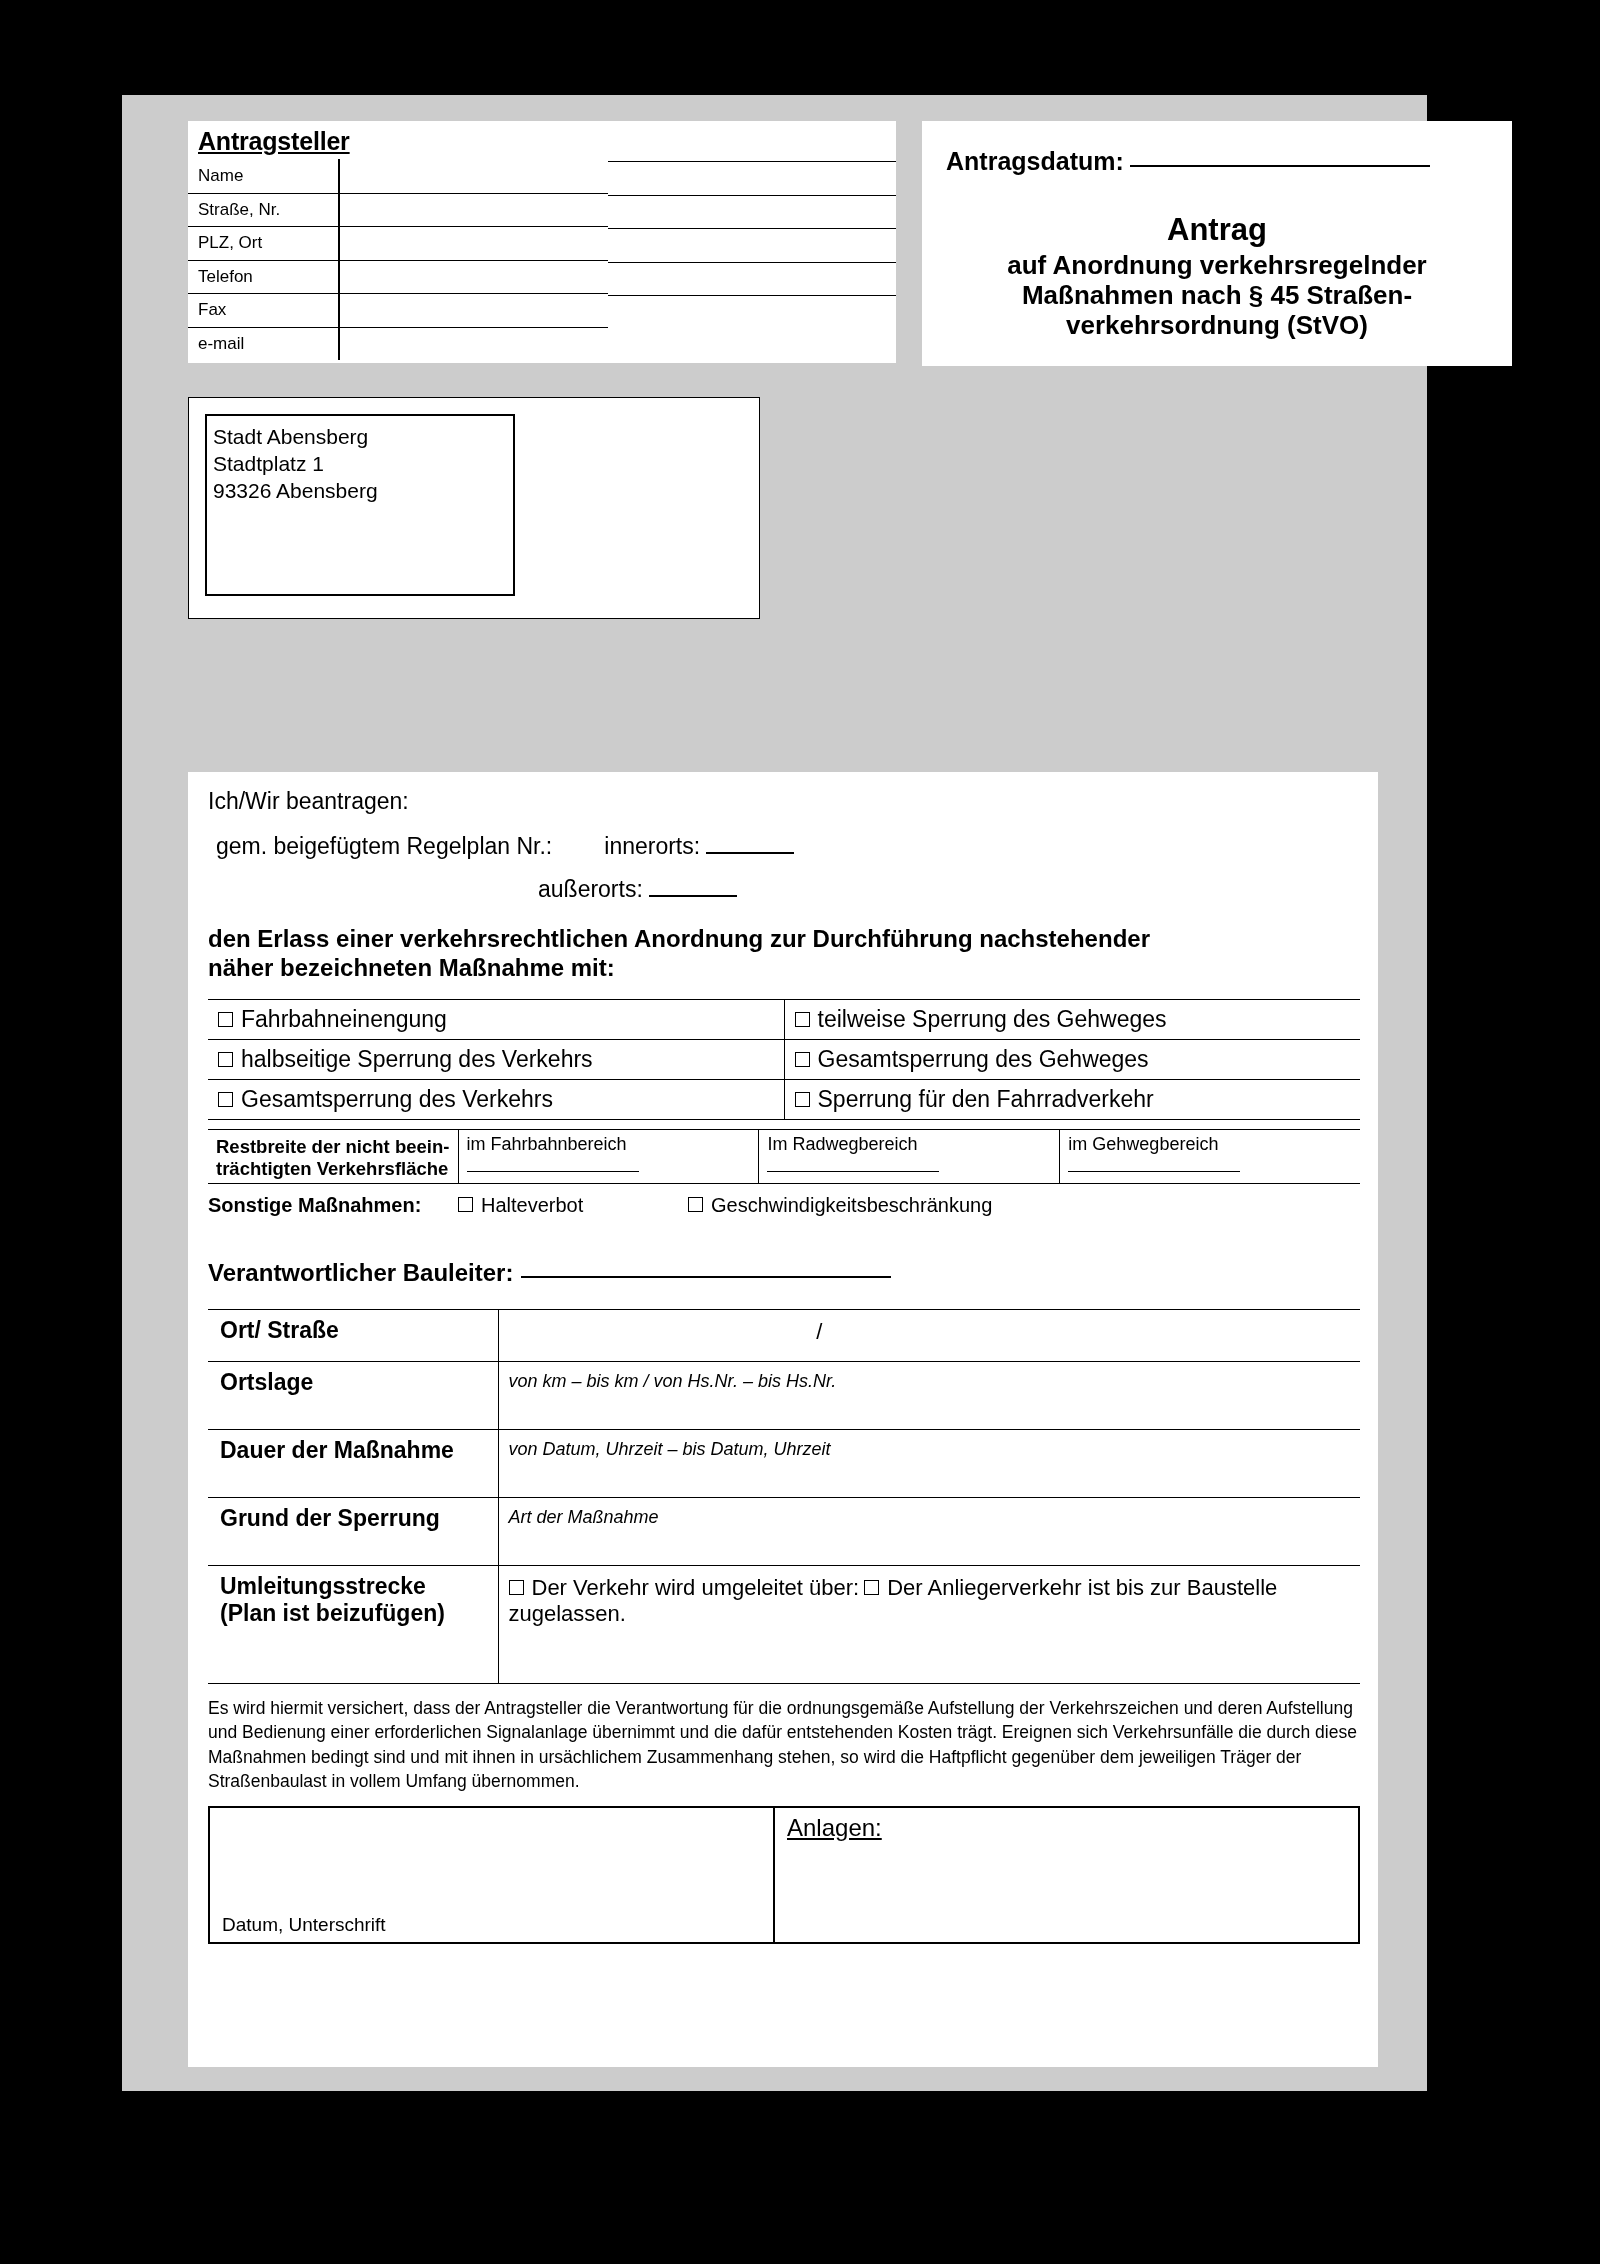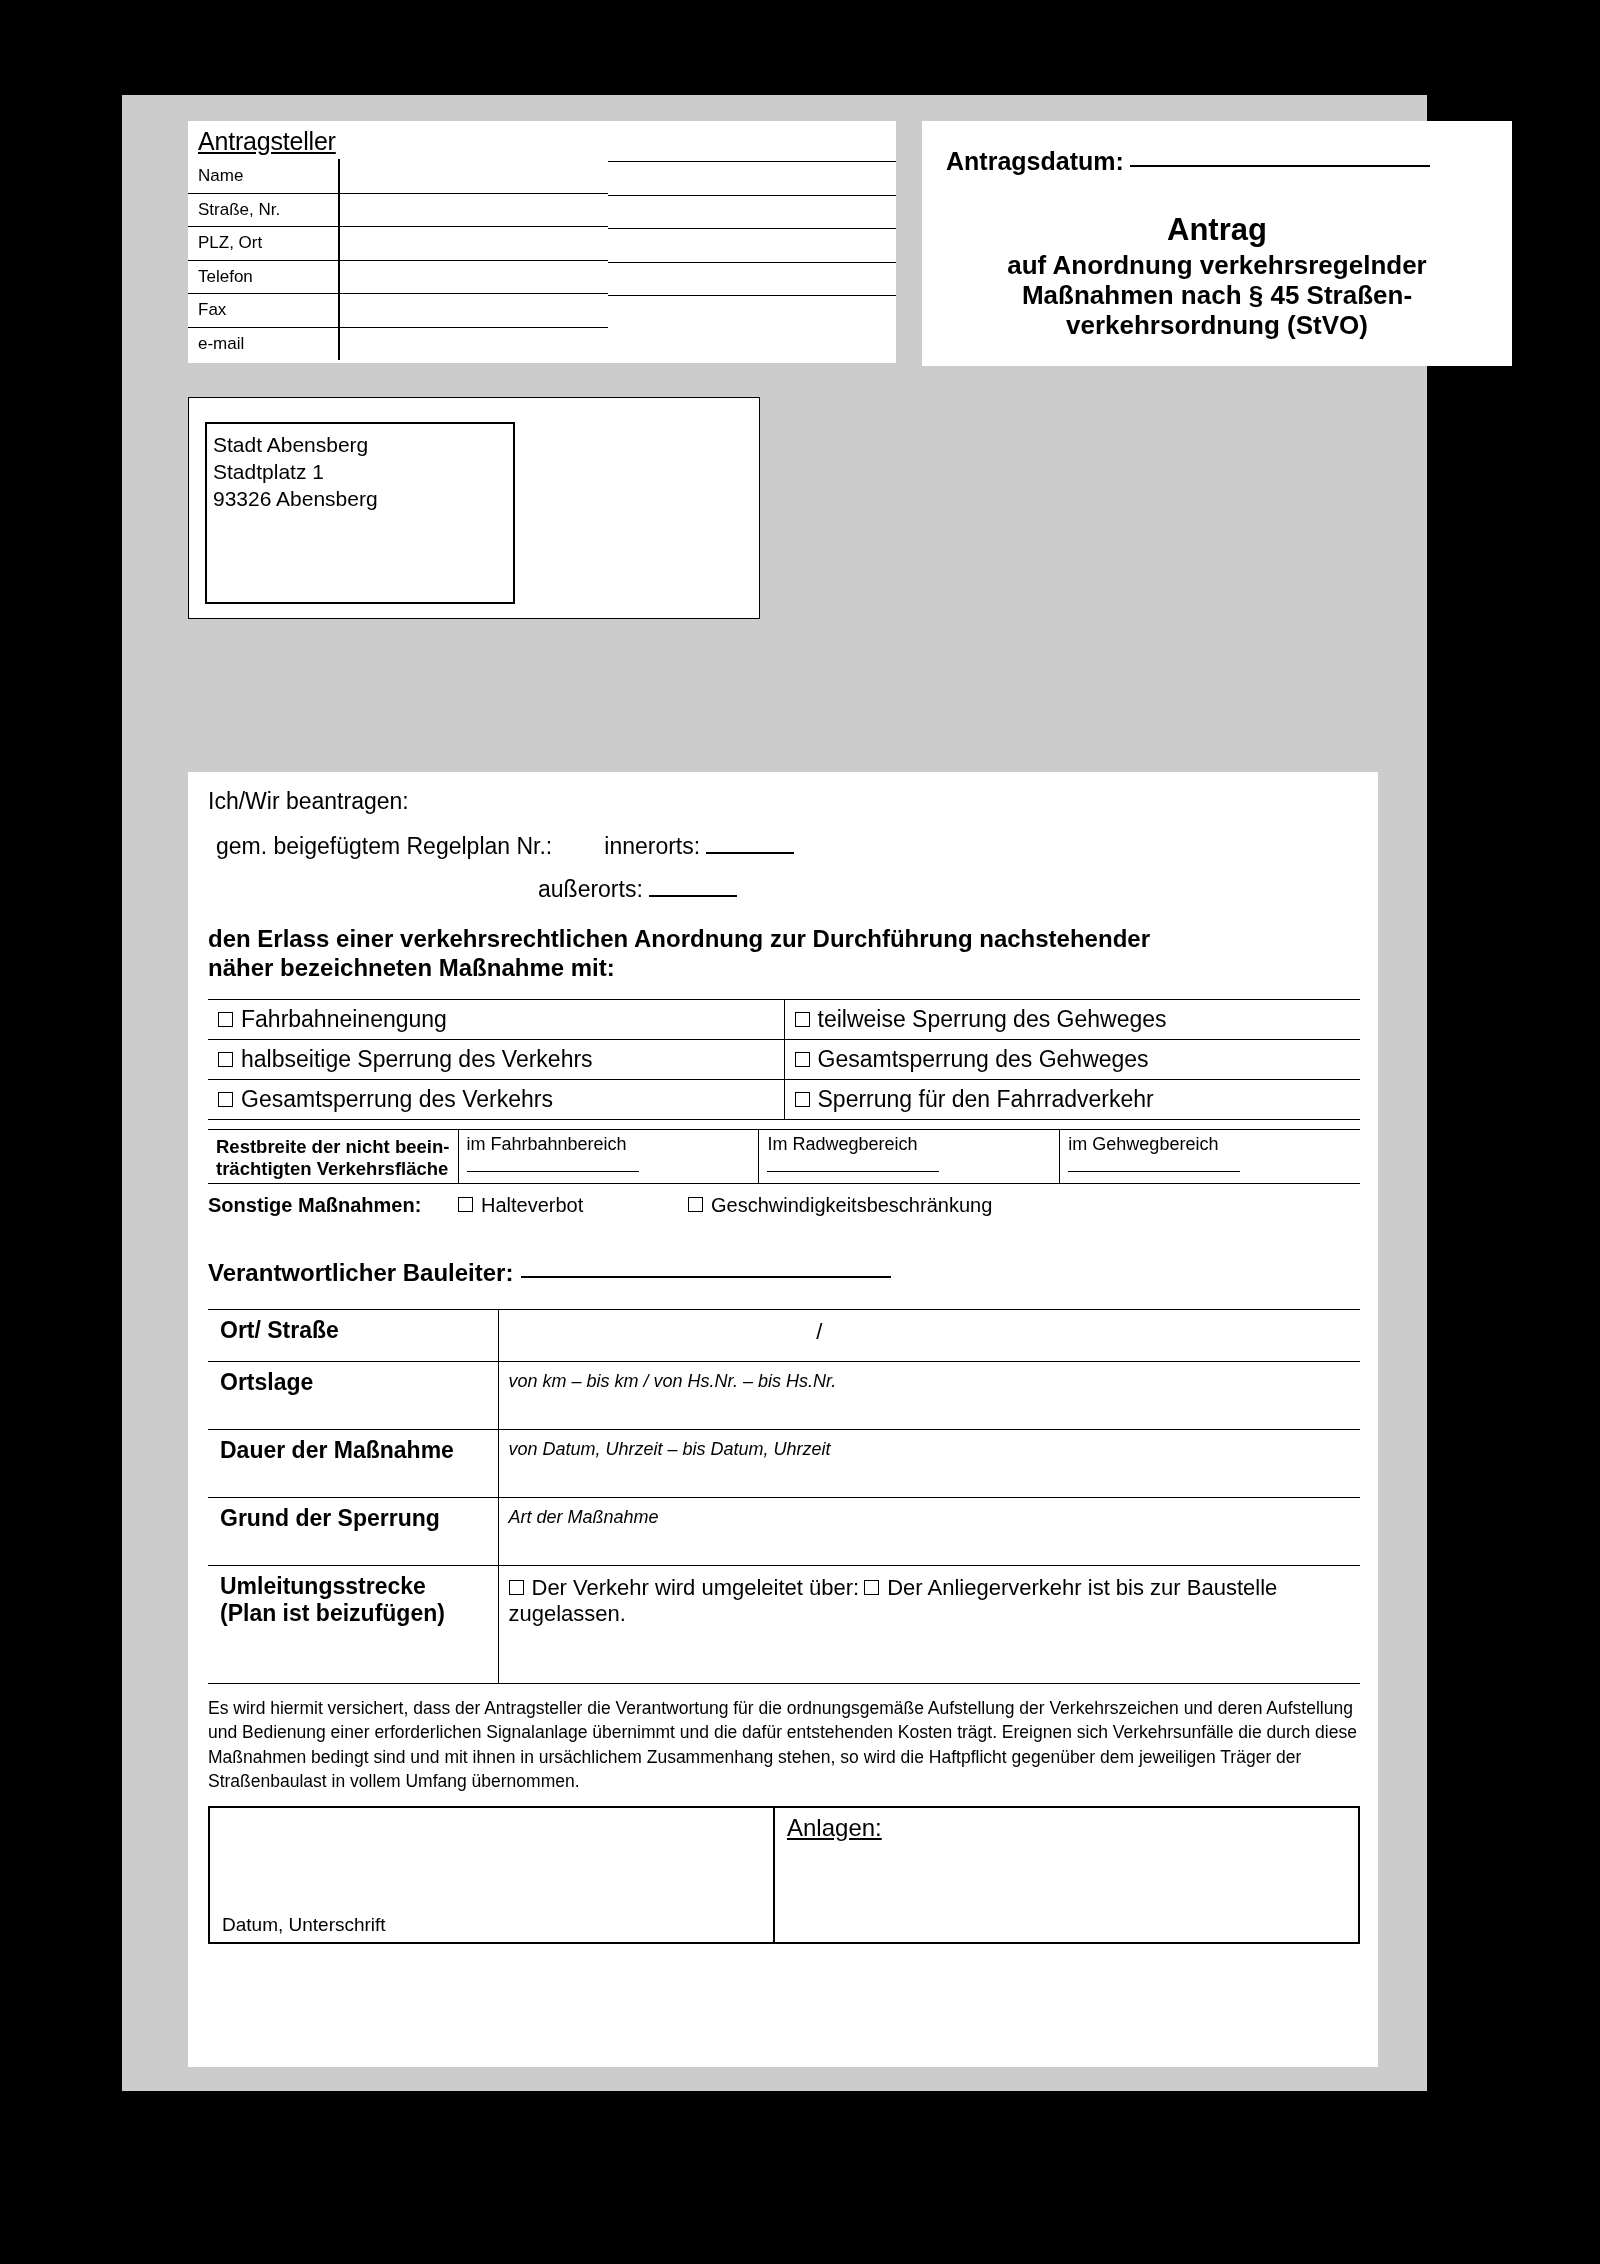--- a/index.html
+++ b/index.html
@@ -23,21 +23,21 @@
   }
 
   
   .hdr-left {
     position: absolute;
     left: 66px; top: 26px;
     width: 420px; height: 242px;
     background: #ffffff;
   }
   .applicant-title {
-    font-size: 25px; font-weight: normal;
+    font-size: 25px; font-weight: bold;
     text-decoration: underline;
     padding: 6px 0 3px 10px;
     letter-spacing: -0.2px;
   }
   .app-row {
     position: relative;
     height: 33.5px;
     border-top: 1.6px solid #000;
     display: flex;
     align-items: center;
@@ -97,21 +97,21 @@
   
   .addr-outer {
     position: absolute;
     left: 66px; top: 302px;
     width: 572px; height: 222px;
     background: #ffffff;
     border: 1.3px solid #000;
   }
   .addr-inner {
     position: absolute;
-    left: 16px; top: 24px;
+    left: 16px; top: 16px;
     width: 310px; height: 182px;
     border: 2.6px solid #000;
     background: #ffffff;
     padding: 8px 0 12px 6px;
   }
   .addr-line { font-size: 21px; line-height: 1.28; }
 
   
   #body {
     position: absolute;

